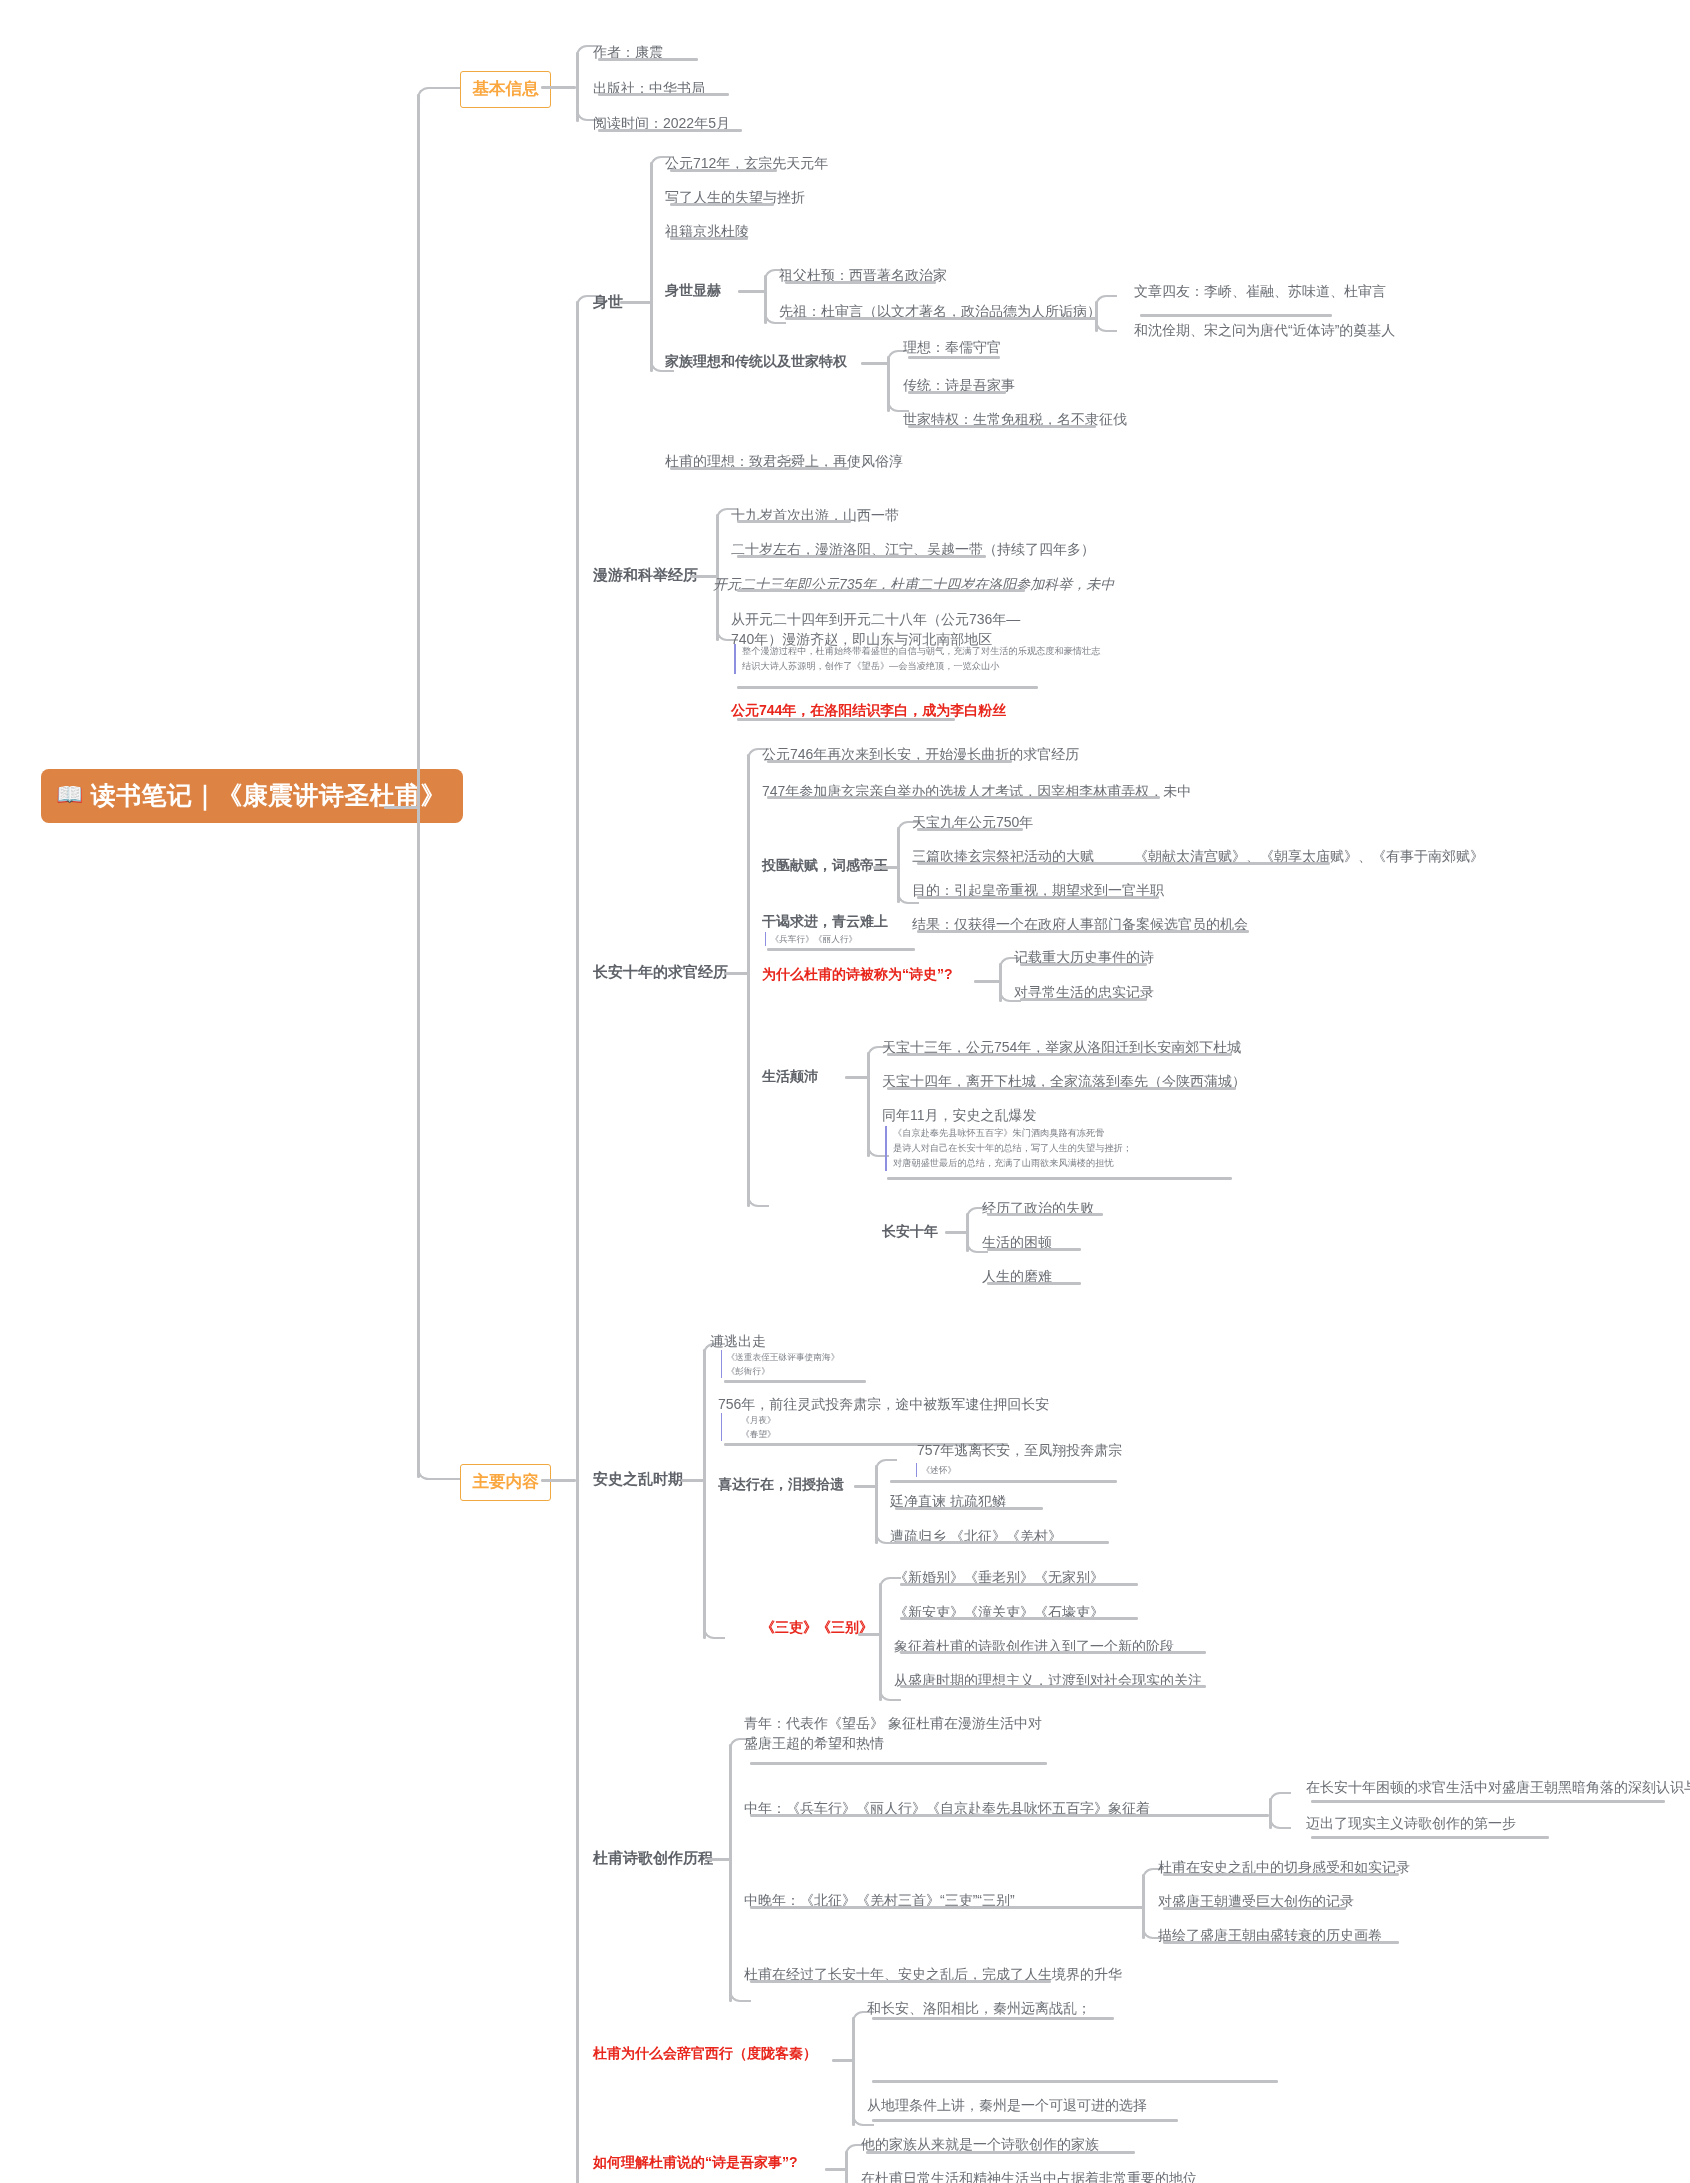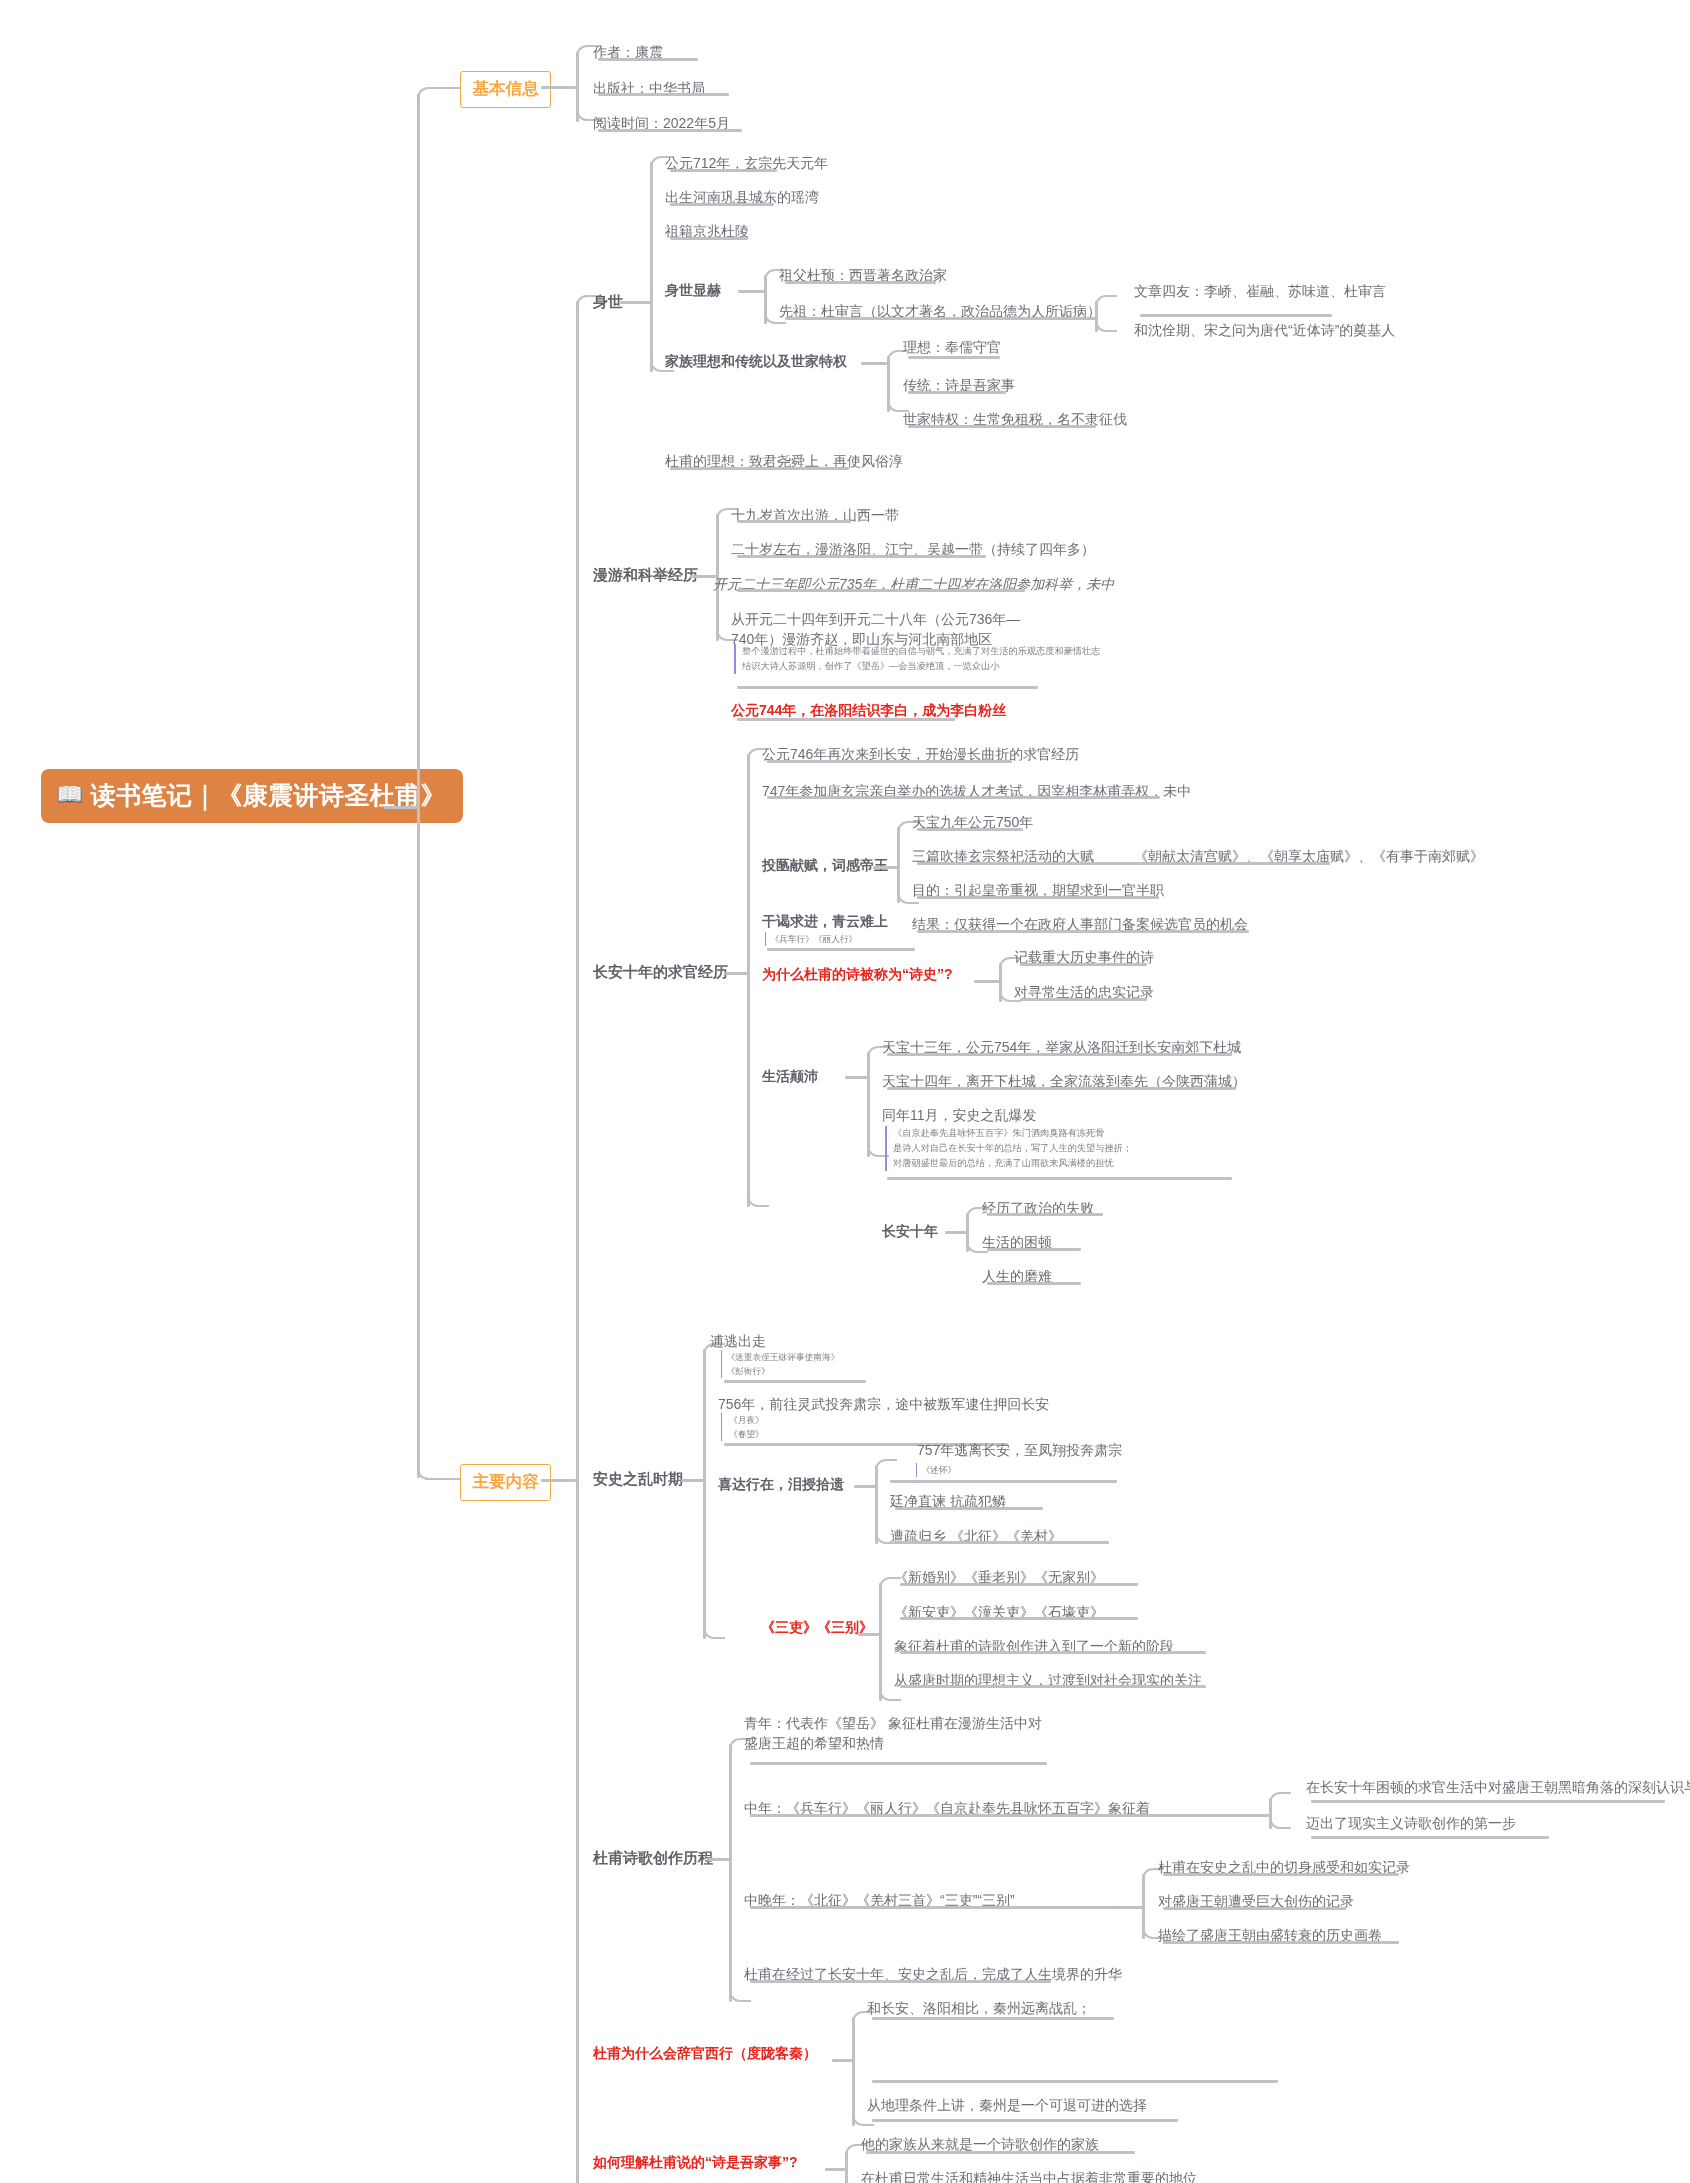--- a/index.html
+++ b/index.html
@@ -109,21 +109,21 @@
 
   <div class="lvl2" style="left:593px; top:293px;">身世</div>
   <div class="h" style="left:620px; top:301px; width:31px;"></div>
   <div class="v" style="left:650px; top:162px; height:210px;"></div>
   <div class="elbow-up" style="left:650px; top:156px; width:24px; height:11.4px;"></div>
   <div class="elbow" style="left:650px; top:361px; width:24px; height:11.4px;"></div>
 
   <div class="nd" style="left:665px; top:154px;">公元712年，玄宗先天元年</div>
   <div class="h" style="left:670px; top:169px; width:107px;"></div>
 
-  <div class="nd" style="left:665px; top:188px;">出生河南巩县城东的瑶湾</div>
+  <div class="nd" style="left:665px; top:188px;">写了人生的失望与挫折</div>
   <div class="h" style="left:670px; top:203px; width:104px;"></div>
 
   <div class="nd" style="left:665px; top:222px;">祖籍京兆杜陵</div>
   <div class="h" style="left:670px; top:237px; width:78px;"></div>
 
   <div class="lvl2" style="left:665px; top:282px; font-size:14px;">身世显赫</div>
   <div class="h" style="left:738px; top:290px; width:27px;"></div>
   <div class="v" style="left:764px; top:275px; height:49px;"></div>
   <div class="elbow-up" style="left:764px; top:269px; width:22px; height:11.4px;"></div>
   <div class="elbow" style="left:764px; top:313px; width:22px; height:11.4px;"></div>
@@ -266,21 +266,21 @@
   <div class="v" style="left:703px; top:1349px; height:290px;"></div>
   <div class="elbow-up" style="left:703px; top:1343px; width:22px; height:11.4px;"></div>
   <div class="elbow" style="left:703px; top:1628px; width:22px; height:11.4px;"></div>
 
   <div class="nd" style="left:710px; top:1332px;">逋逃出走</div>
   <div class="note" style="left:721px; top:1350px; font-size:8.7px; border-left-width:1.7px; padding-left:4.4px;">《送重表侄王砯评事使南海》
 《彭衙行》</div>
   <div class="h" style="left:724px; top:1380px; width:142px;"></div>
 
   <div class="nd" style="left:718px; top:1395px;">756年，前往灵武投奔肃宗，途中被叛军逮住押回长安</div>
-  <div class="note" style="left:721px; top:1413px; font-size:8.7px; border-left-width:1.7px; padding-left:7px;">《月夜》
+  <div class="note" style="left:721px; top:1413px; font-size:8.7px; border-left-width:1.7px; padding-left:19px;">《月夜》
 《春望》</div>
   <div class="h" style="left:724px; top:1443px; width:284px;"></div>
 
   <div class="lvl2" style="left:718px; top:1476px; font-size:14px;">喜达行在，泪授拾遗</div>
   <div class="h" style="left:854px; top:1485px; width:22px;"></div>
   <div class="v" style="left:875px; top:1465px; height:79px;"></div>
   <div class="elbow-up" style="left:875px; top:1459px; width:22px; height:11.4px;"></div>
   <div class="elbow" style="left:875px; top:1533px; width:22px; height:11.4px;"></div>
 
   <div class="nd" style="left:917px; top:1441px;">757年逃离长安，至凤翔投奔肃宗</div>

